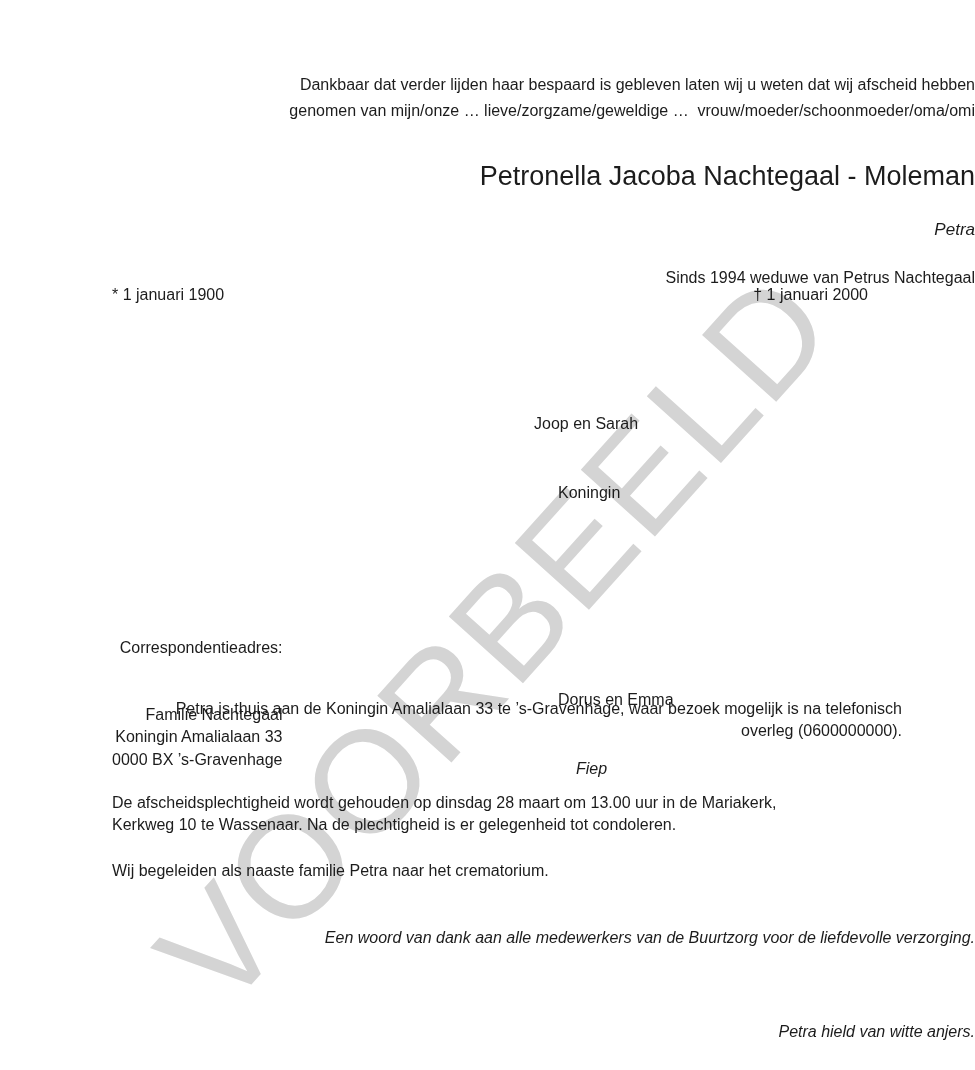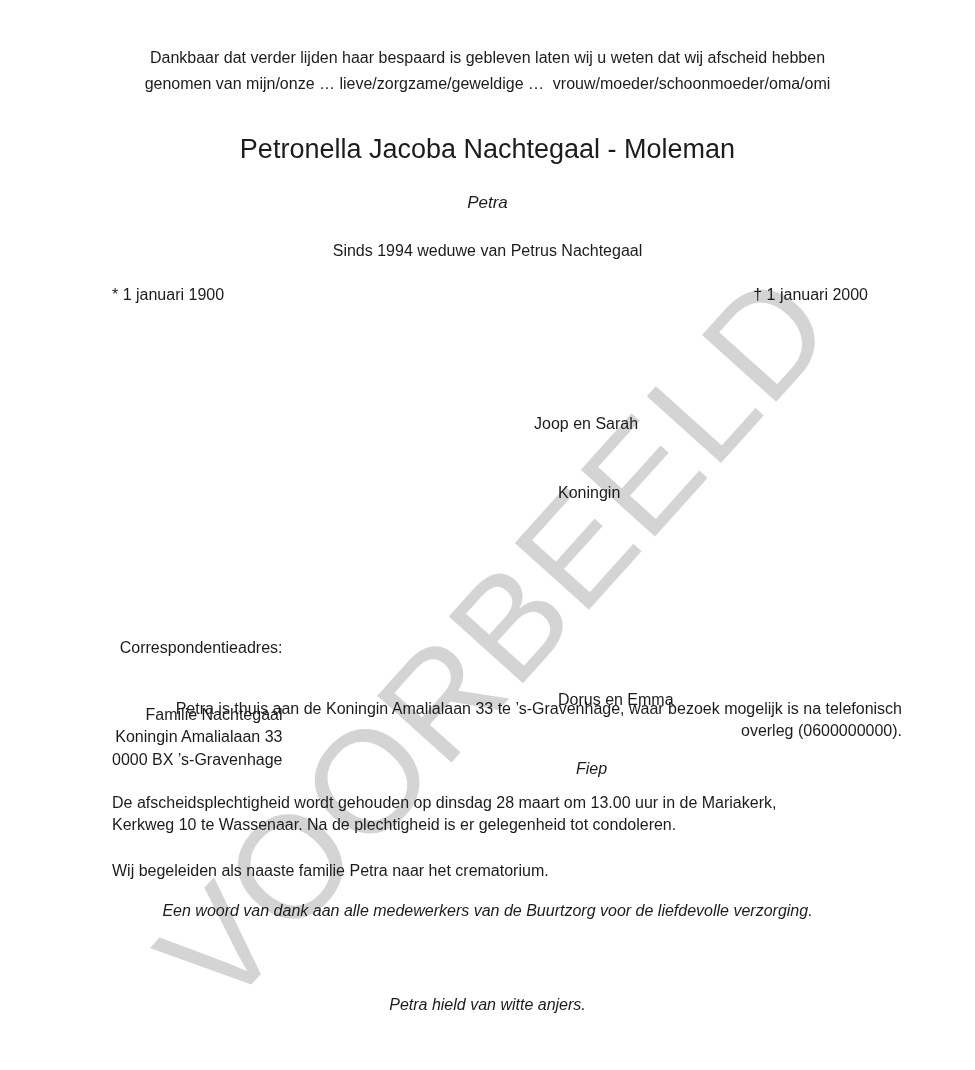--- a/index.html
+++ b/index.html
@@ -18,21 +18,22 @@
   }
   .block {
     position: absolute;
     font-size: 16px;
     line-height: 22px;
     white-space: pre-wrap;
   }
   .centered {
     left: 0;
     width: 975px;
-    text-align: center;
+    text-align: right;
+    margin-top: 27px;
   }
   .watermark {
     position: absolute;
     left: 495px;
     top: 640px;
     transform: translate(-50%, -50%) rotate(-48deg);
     font-size: 145px;
     letter-spacing: 2px;
     font-weight: 400;
     white-space: nowrap;

